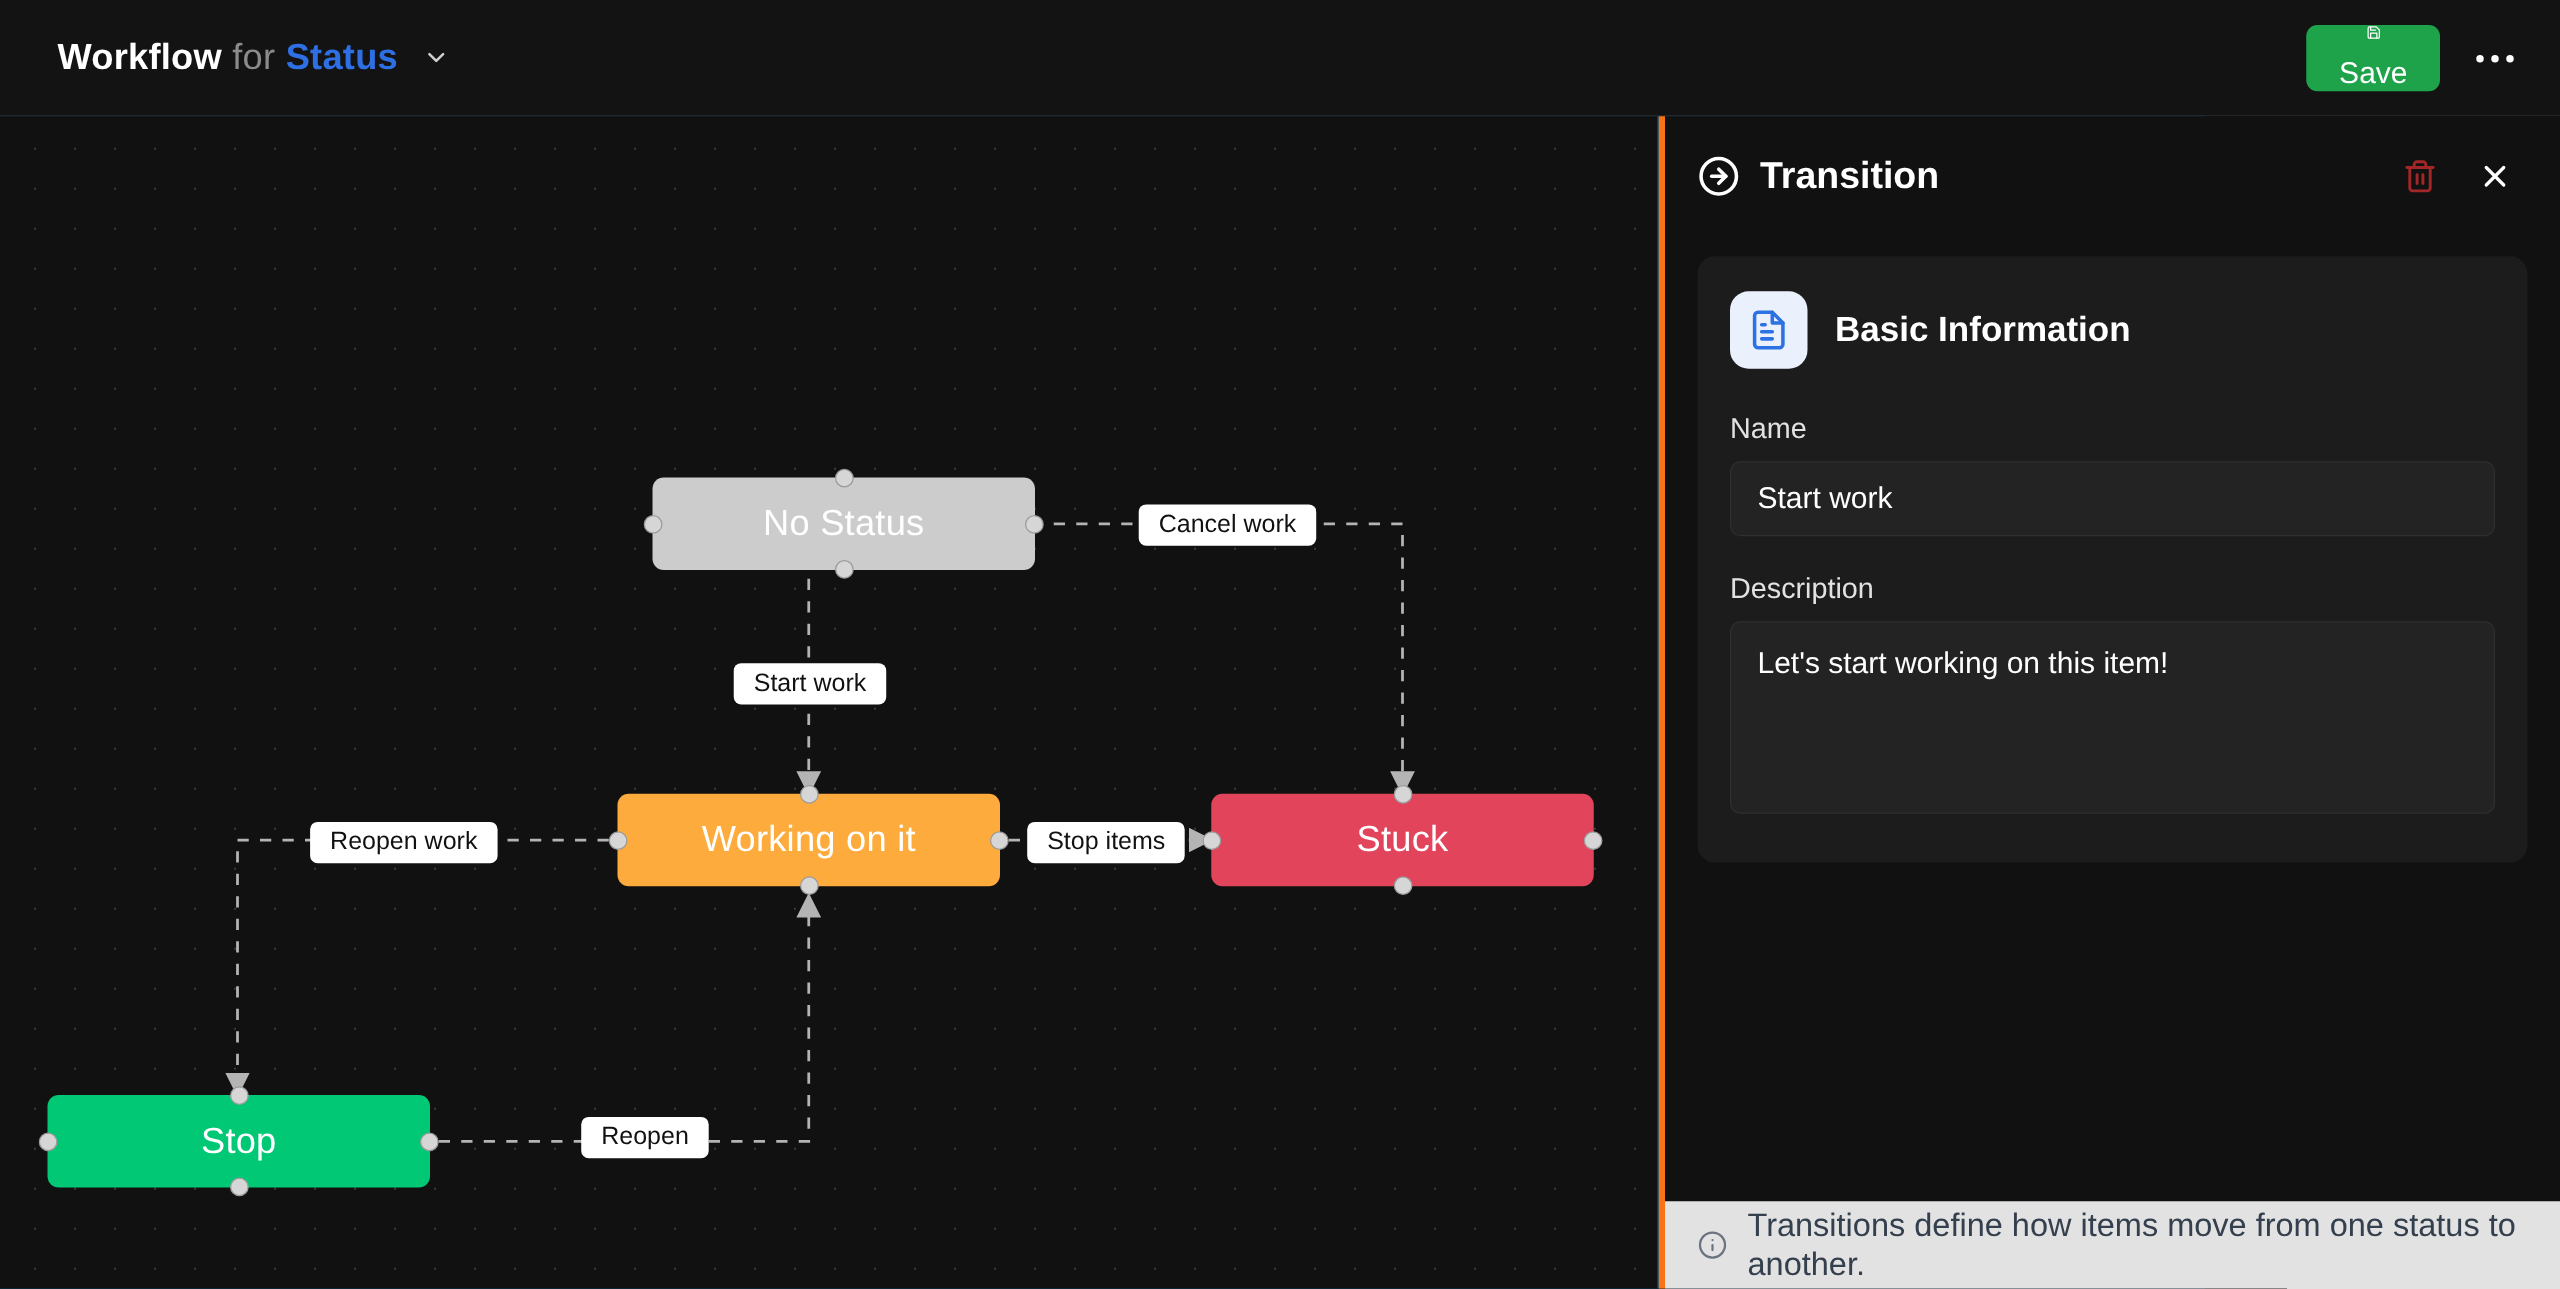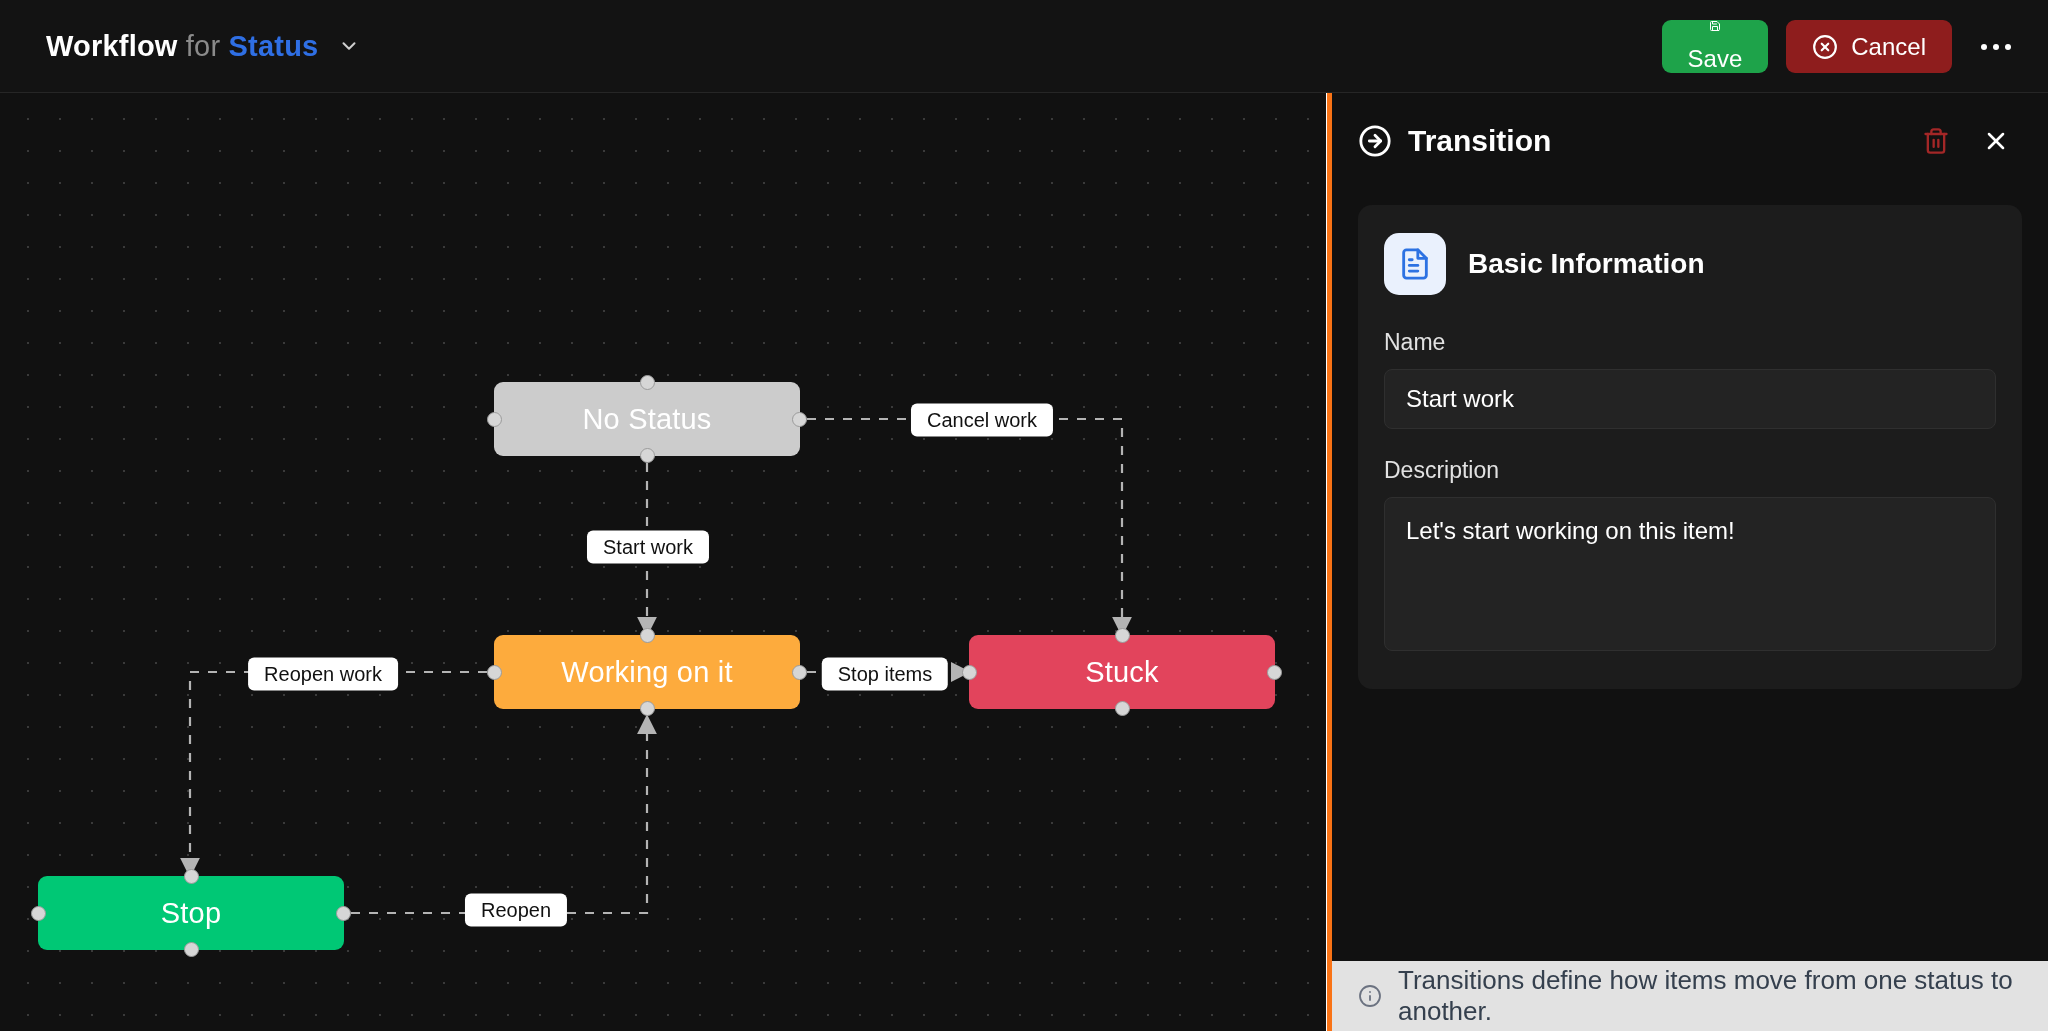--- a/index.html
+++ b/index.html
@@ -2,21 +2,21 @@
 <html><head>
 <meta charset="utf-8">
 <style>
   * { box-sizing: border-box; margin: 0; padding: 0; }
   html, body {
     width: 2048px; height: 1031px;
     background: #0e0e0e;
     font-family: "Liberation Sans", sans-serif;
     overflow: hidden;
   }
-  .app { position: relative; width: 1764px; height: 1031px; background: #ffffff; }
+  .app { position: relative; width: 1764px; height: 1031px; background: #0369a1; }
 
   
   .topbar {
     position: absolute; left: 0; top: 0; width: 2048px; height: 93px;
     background: #131313;
     border-bottom: 1px solid #262626;
     display: flex; align-items: center;
   }
   .title-wrap { display: flex; align-items: center; gap: 14px; margin-left: 46px; }
   .title { font-size: 29px; letter-spacing: .2px; }
@@ -145,28 +145,20 @@
     <div class="topbar-actions">
       <button class="btn btn-save">
         <svg viewBox="0 0 24 24" fill="none" stroke="currentColor" stroke-width="2" stroke-linecap="round" stroke-linejoin="round">
           <path d="M19 21H5a2 2 0 0 1-2-2V5a2 2 0 0 1 2-2h11l5 5v11a2 2 0 0 1-2 2z"></path>
             <polyline points="17 21 17 13 7 13 7 21"></polyline>
             <polyline points="7 3 7 8 15 8"></polyline>
         </svg>
         <span>Save</span>
       </button>
 
-      <button class="btn btn-cancel">
-        <svg viewBox="0 0 24 24" fill="none" stroke="currentColor" stroke-width="2" stroke-linecap="round" stroke-linejoin="round">
-          <circle cx="12" cy="12" r="10"></circle>
-            <line x1="15" y1="9" x2="9" y2="15"></line>
-            <line x1="9" y1="9" x2="15" y2="15"></line>
-        </svg>
-        <span>Cancel</span>
-      </button>
 
       <div class="kebab">
         <i></i>
         <i></i>
         <i></i>
       </div>
     </div>
   </div>
 
   <div class="canvas">
@@ -186,21 +178,21 @@
 
           <path d="M807,579 L962,579" marker-end="url(#ar)"></path>
 
           <path d="M487,579 L190,579 L190,776" marker-end="url(#ar)"></path>
 
           <path d="M351,820 L647,820 L647,630" marker-end="url(#ar)"></path>
         </g>
       </svg>
     </div>
 
-    <div class="node" style="left:494px; top:289px; width:306px; height:74px; background:#cccccc;">
+    <div class="node" style="left:522px; top:289px; width:306px; height:74px; background:#cccccc;">
       <span>No Status</span>
       <span class="handle h-t"></span>
       <span class="handle h-b"></span>
       <span class="handle h-l"></span>
       <span class="handle h-r"></span>
     </div>
 
     <div class="node" style="left:494px; top:542px; width:306px; height:74px; background:#fdab3d;">
       <span>Working on it</span>
       <span class="handle h-t"></span>

